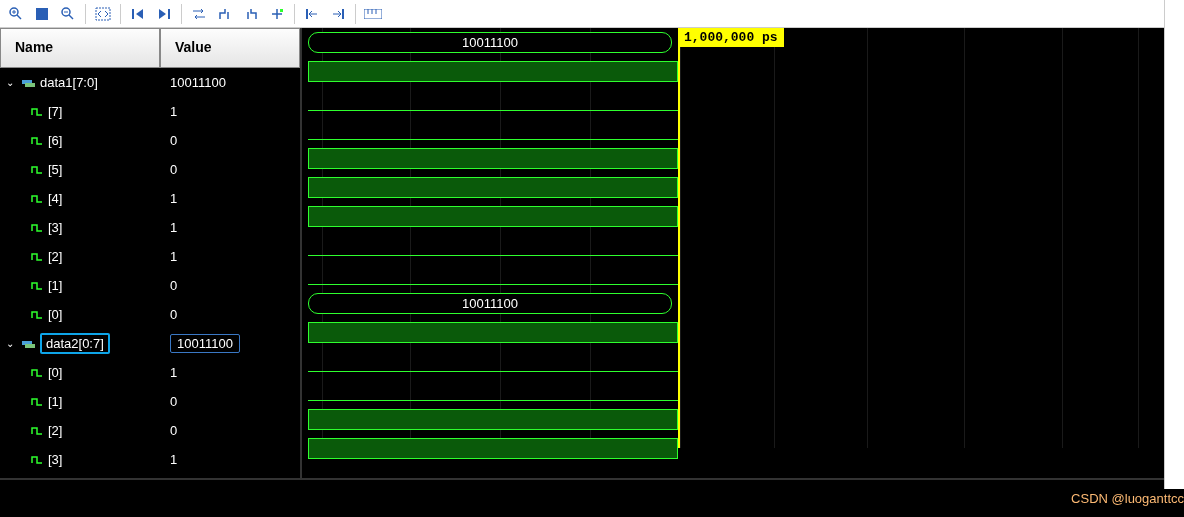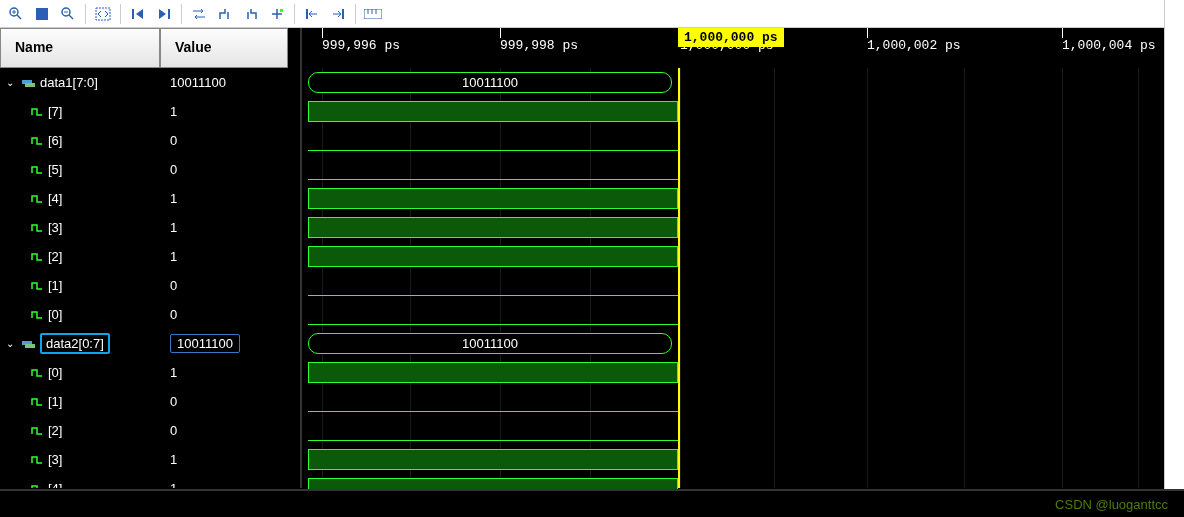--- a/index.html
+++ b/index.html
@@ -52,21 +52,21 @@
 }
 .hdr {
   background: linear-gradient(to bottom, #fdfdfd, #e5e5e5);
   border: 1px solid #888;
   color: #000;
   font-weight: bold;
   font-size: 14px;
   padding: 10px 14px;
 }
 .hdr-name { width: 160px; }
-.hdr-value { width: 128px; }
+.hdr-value { width: 140px; }
 .signal-list {
   flex: 1;
   overflow-y: auto;
   background: #000;
 }
 .sig-row {
   display: flex;
   height: 29px;
   align-items: center;
   color: #fff;
@@ -218,28 +218,27 @@
   left: 0;
   top: -20px;
   height: 20px;
   width: 1px;
 }
 .footer {
   position: absolute;
   bottom: 0;
   left: 0;
   right: 0;
-  height: 28px;
+  height: 39px;
   background: #000;
   border-top: 2px solid #333;
-  color: #4d7c0f;
+  color: #fdba74;
   display: flex;
   align-items: center;
   justify-content: flex-end;
-  padding-right: 16px;
   font-size: 13px;
 }
 .right-edge {
   position: absolute;
   right: 0;
   top: 0;
   bottom: 28px;
   width: 20px;
   background: #fff;
   border-left: 1px solid #ccc;
@@ -510,27 +509,20 @@
             </span>
             <span>[4]</span>
           </div>
           <div class="sig-value"><span>1</span></div>
         </div>
       </div>
   </div>
 
   <div class="wave-area">
     <div class="cursor-label">1,000,000 ps</div>
-    <div class="time-ruler" id="ruler">
-        <div class="tick" style="left: 20px;">999,996 ps</div>
-        <div class="tick" style="left: 198px;">999,998 ps</div>
-        <div class="tick" style="left: 378px;">1,000,000 ps</div>
-        <div class="tick" style="left: 565px;">1,000,002 ps</div>
-        <div class="tick" style="left: 760px;">1,000,004 ps</div>
-      </div>
     <div class="wave-body" id="wavebody">
       <div class="cursor-line"></div>
     <div class="grid-v" style="left: 20px;"></div>
         <div class="grid-v" style="left: 108px;"></div>
         <div class="grid-v" style="left: 198px;"></div>
         <div class="grid-v" style="left: 288px;"></div>
         <div class="grid-v" style="left: 378px;"></div>
         <div class="grid-v" style="left: 472px;"></div>
         <div class="grid-v" style="left: 565px;"></div>
         <div class="grid-v" style="left: 662px;"></div>

